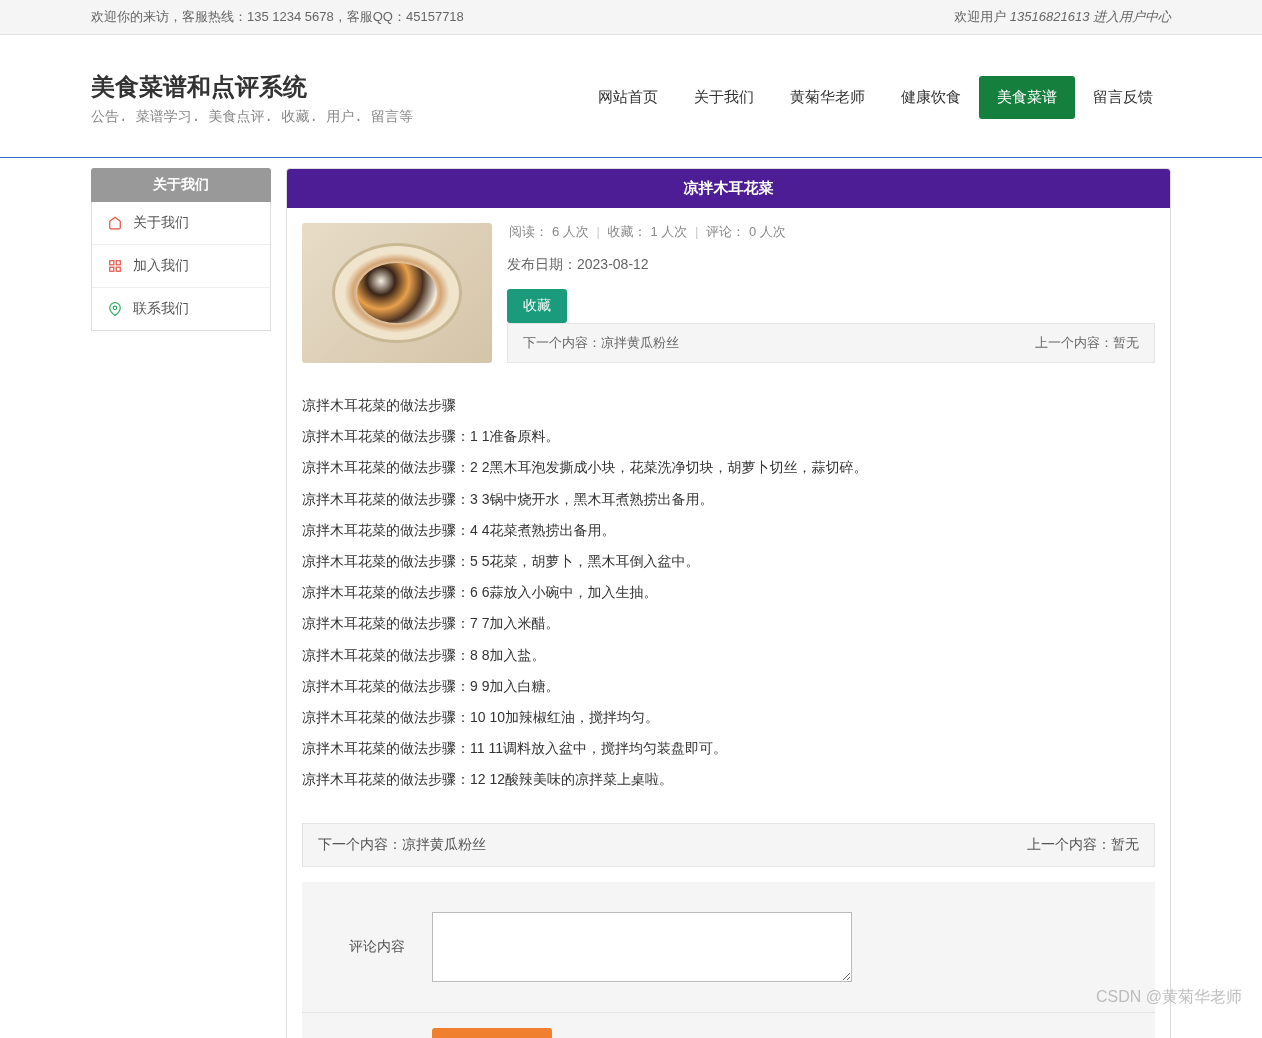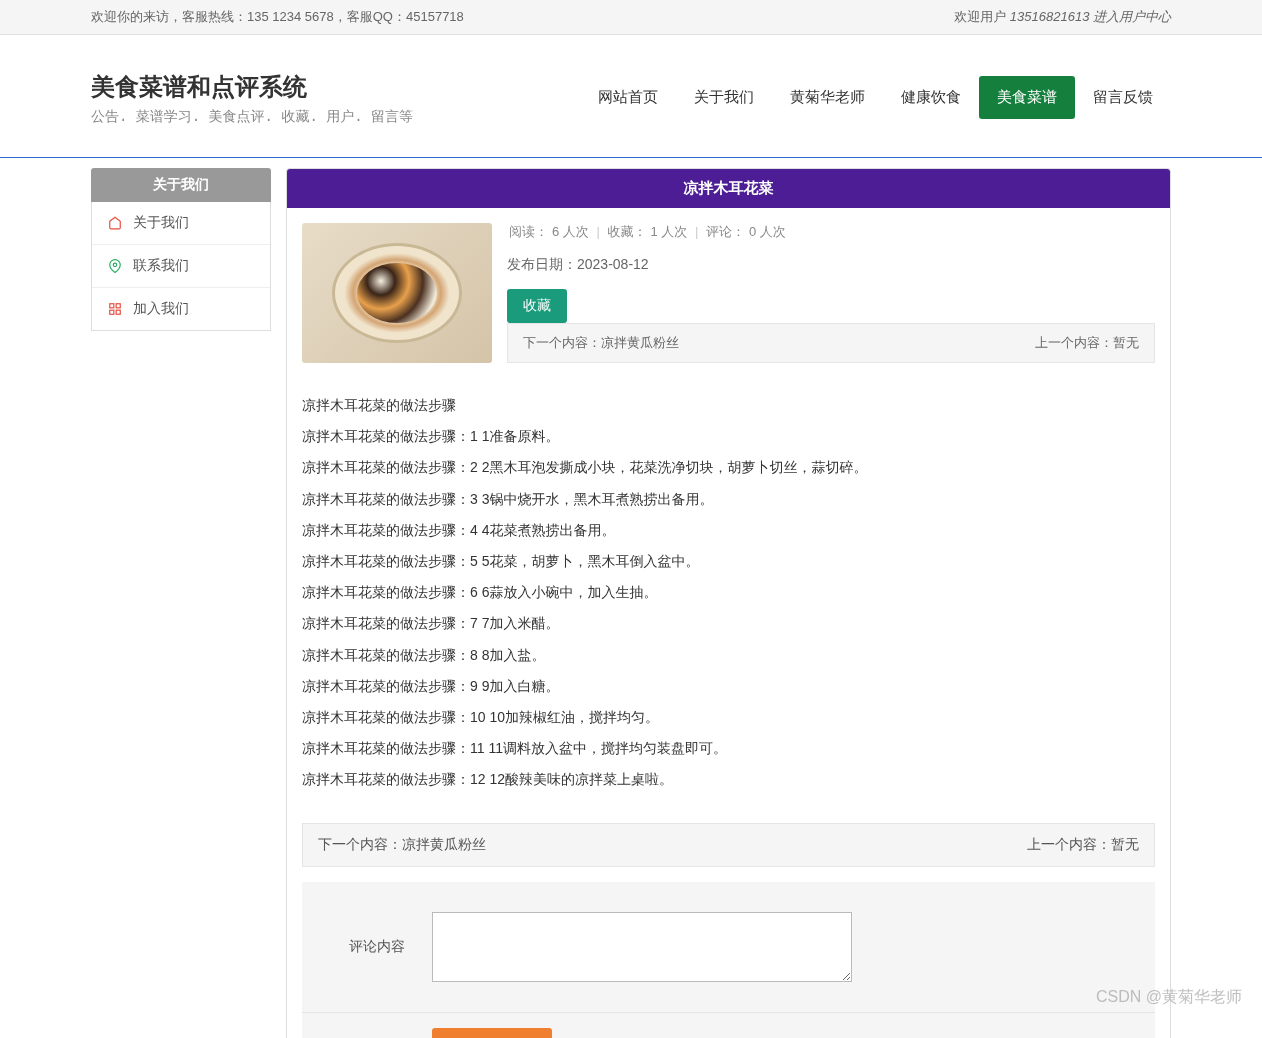--- a/index.html
+++ b/index.html
@@ -99,37 +99,37 @@
       <a>
         <span class="icon">
             <svg width="14" height="14" viewBox="0 0 24 24" fill="none" stroke="#e74c3c" stroke-width="2">
               <path d="M3 9l9-7 9 7v11a2 2 0 01-2 2H5a2 2 0 01-2-2z"></path>
             </svg>
           </span>
         <span>关于我们</span>
       </a>
       <a>
         <span class="icon">
-            <svg width="14" height="14" viewBox="0 0 24 24" fill="none" stroke="#27ae60" stroke-width="2">
-              <path d="M21 10c0 7-9 13-9 13s-9-6-9-13a9 9 0 0118 0z"></path>
-              <circle cx="12" cy="10" r="3"></circle>
-            </svg>
-          </span>
-        <span>联系我们</span>
-      </a>
-      <a>
-        <span class="icon">
             <svg width="14" height="14" viewBox="0 0 24 24" fill="none" stroke="#e74c3c" stroke-width="2">
               <rect x="3" y="3" width="7" height="7"></rect>
               <rect x="14" y="3" width="7" height="7"></rect>
               <rect x="3" y="14" width="7" height="7"></rect>
               <rect x="14" y="14" width="7" height="7"></rect>
             </svg>
           </span>
         <span>加入我们</span>
+      </a>
+      <a>
+        <span class="icon">
+            <svg width="14" height="14" viewBox="0 0 24 24" fill="none" stroke="#27ae60" stroke-width="2">
+              <path d="M21 10c0 7-9 13-9 13s-9-6-9-13a9 9 0 0118 0z"></path>
+              <circle cx="12" cy="10" r="3"></circle>
+            </svg>
+          </span>
+        <span>联系我们</span>
       </a>
     </div>
   </div>
 
   <div class="main">
     <div class="page-title">凉拌木耳花菜</div>
 
     <div class="detail-top">
       <div class="detail-img">
         <div class="plate"></div>

